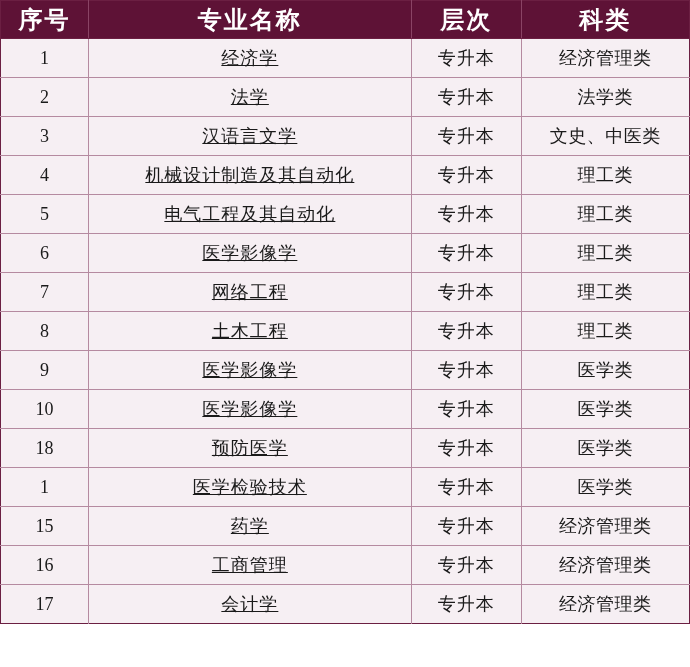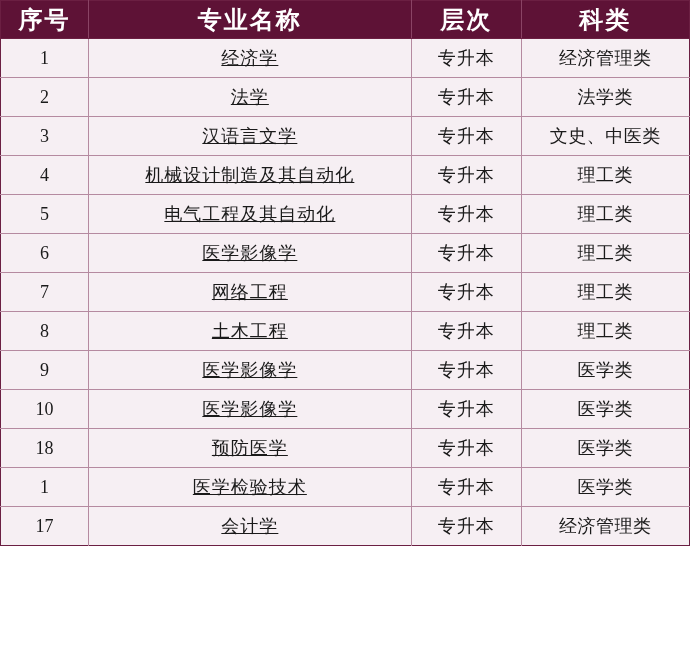--- a/index.html
+++ b/index.html
@@ -143,19 +143,31 @@
       <td class="cell-level">专升本</td>
       <td class="cell-cat">医学类</td>
     </tr>
     <tr>
       <td class="cell-no">1</td>
       <td class="cell-name">医学检验技术</td>
       <td class="cell-level">专升本</td>
       <td class="cell-cat">医学类</td>
     </tr>
     <tr>
+      <td class="cell-no">15</td>
+      <td class="cell-name">药学</td>
+      <td class="cell-level">专升本</td>
+      <td class="cell-cat">经济管理类</td>
+    </tr>
+    <tr>
+      <td class="cell-no">16</td>
+      <td class="cell-name">工商管理</td>
+      <td class="cell-level">专升本</td>
+      <td class="cell-cat">经济管理类</td>
+    </tr>
+    <tr>
       <td class="cell-no">17</td>
       <td class="cell-name">会计学</td>
       <td class="cell-level">专升本</td>
       <td class="cell-cat">经济管理类</td>
     </tr>
   </tbody>
 </table>
 
 </body></html>

